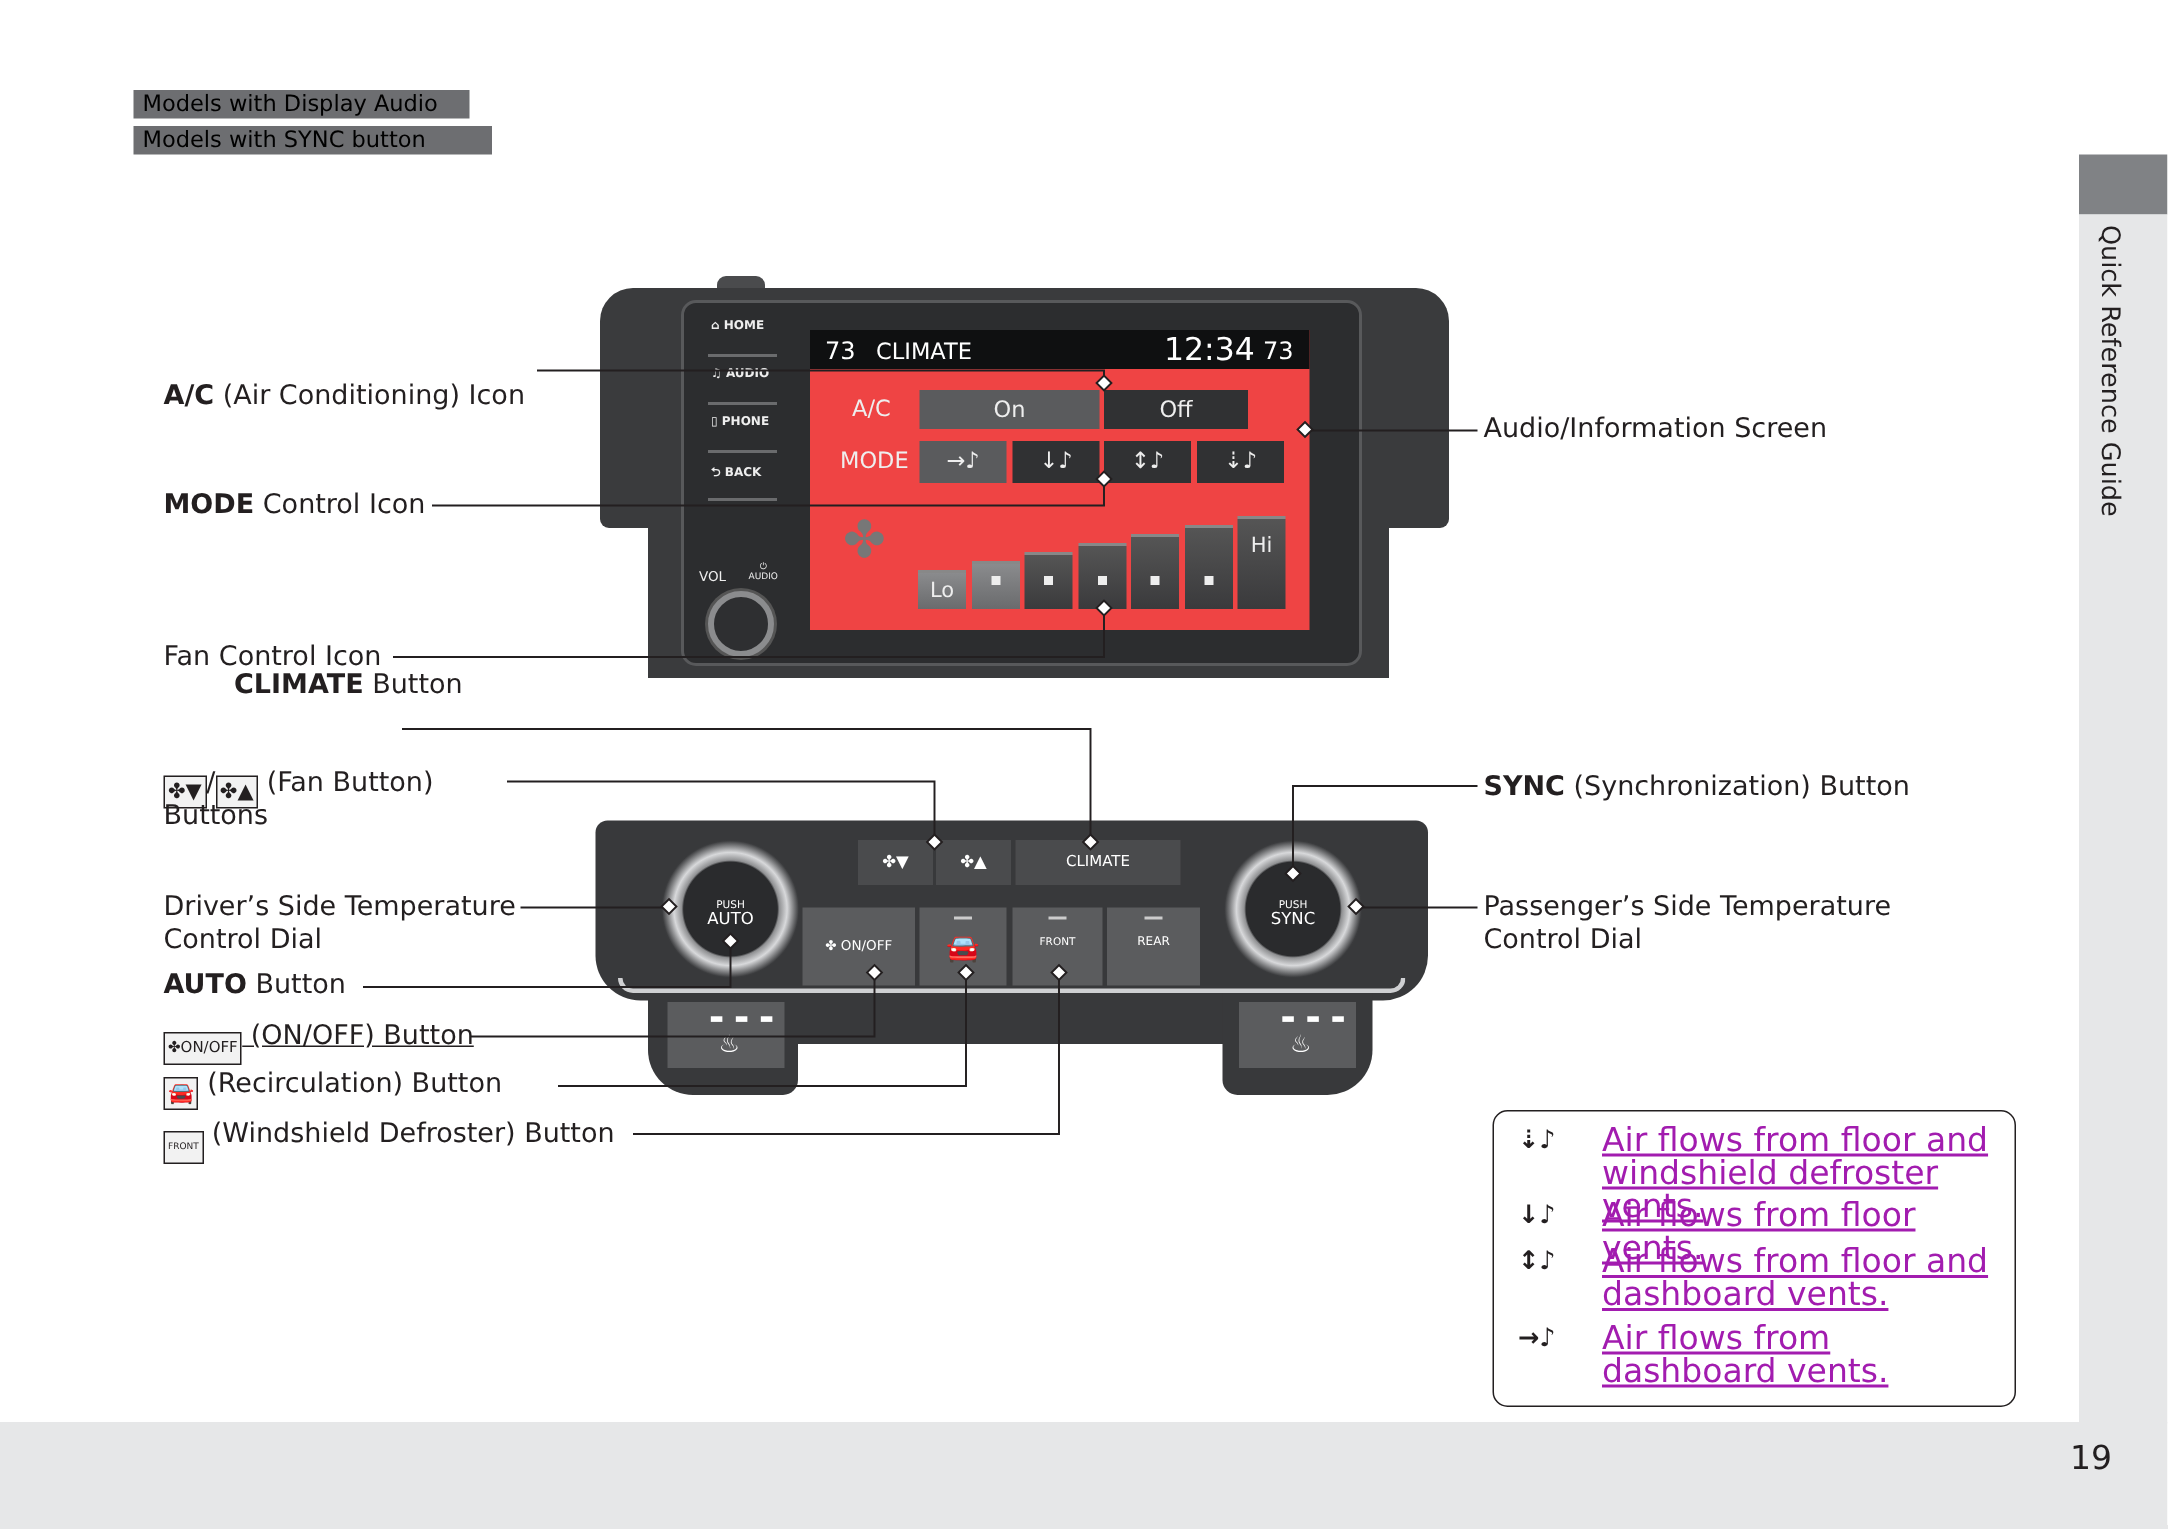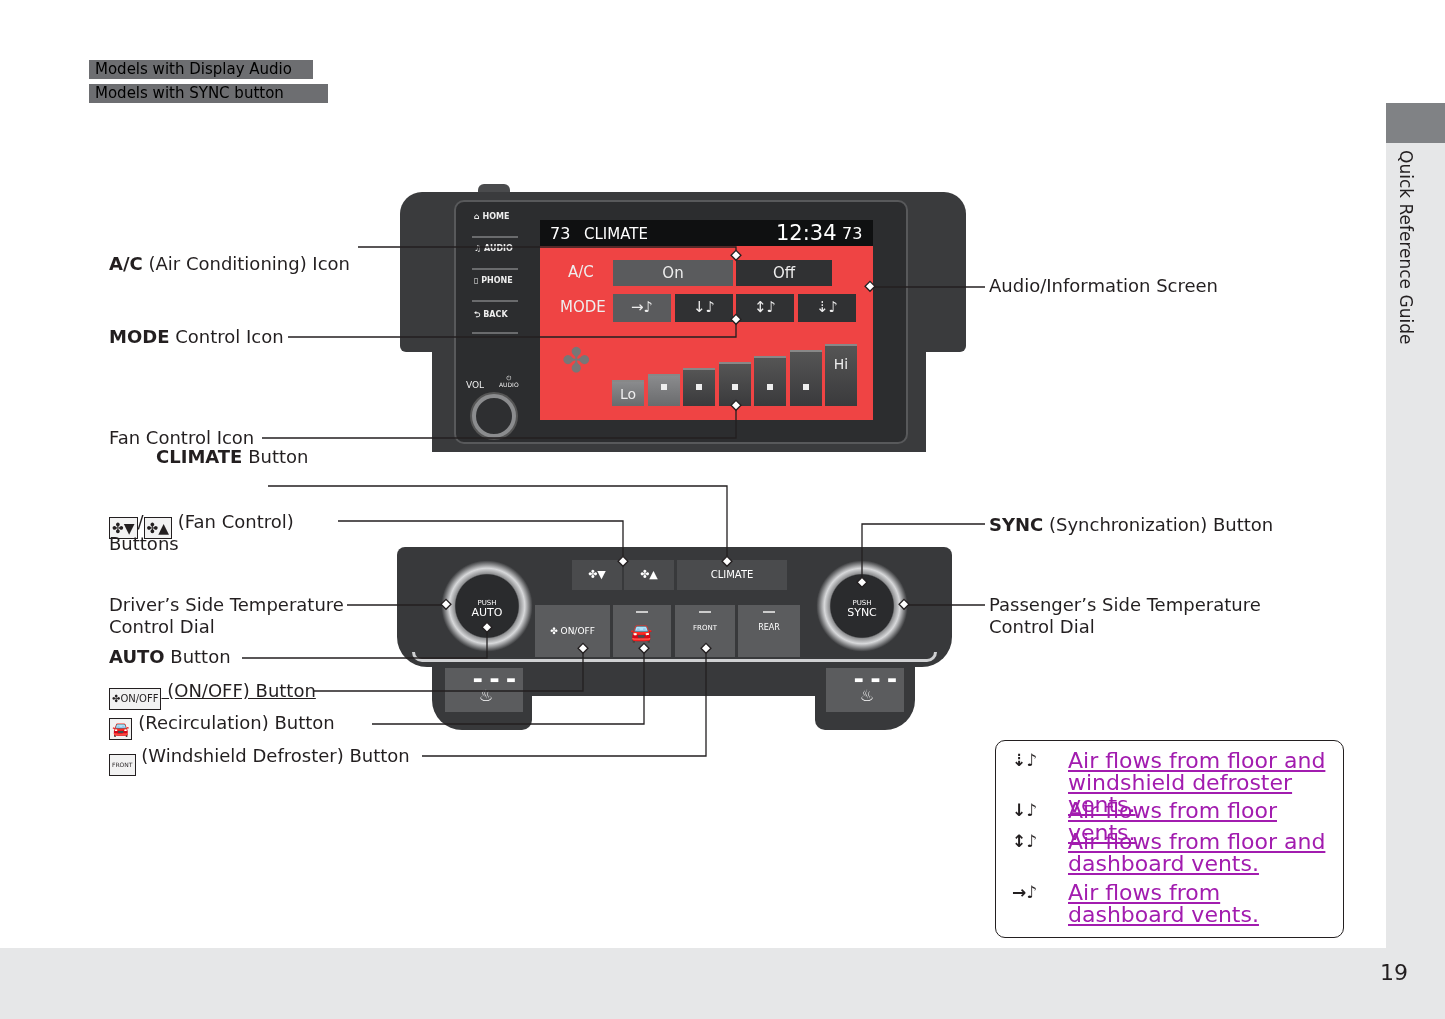--- a/index.html
+++ b/index.html
@@ -211,21 +211,21 @@
     <rect x="640" y="645" width="7" height="7" transform="rotate(45 644 649)"></rect>
     <rect x="702" y="645" width="7" height="7" transform="rotate(45 706 649)"></rect>
   </g>
 </svg>
 
 <div class="lbl" style="left:109px;top:236px;margin-top:17px;"><b>A/C</b><span> (Air Conditioning) Icon</span></div>
 <div class="lbl" style="left:109px;top:326px;"><b>MODE</b><span> Control Icon</span></div>
 <div class="lbl" style="left:109px;top:427px;text-align:right;">Fan Control Icon</div>
 <div class="lbl" style="left:989px;top:275px;">Audio/Information Screen</div>
 <div class="lbl" style="left:109px;top:446px;margin-left:47px;"><b>CLIMATE</b><span> Button</span></div>
-<div class="lbl" style="left:109px;top:511px;"><span class="glyph-box">✤▼</span>/<span class="glyph-box">✤▲</span><span> (Fan Control)</span></div>
+<div class="lbl" style="left:109px;top:511px;"><span class="glyph-box">✤▼</span>/<span class="glyph-box">✤▲</span><span> (Fan Button)</span></div>
 <div class="lbl" style="left:109px;top:533px;">Buttons</div>
 <div class="lbl" style="left:989px;top:514px;"><b>SYNC</b><span> (Synchronization) Button</span></div>
 <div class="lbl" style="left:109px;top:594px;"><span>Driver’s Side Temperature</span><br><span>Control Dial</span></div>
 <div class="lbl" style="left:989px;top:594px;"><span>Passenger’s Side Temperature</span><br><span>Control Dial</span></div>
 <div class="lbl" style="left:109px;top:646px;"><b>AUTO</b><span> Button</span></div>
 <div class="lbl" style="left:109px;top:680px;text-decoration:underline;"><span class="glyph-box" style="font-size:10px;">✤ON/OFF</span><span> (ON/OFF) Button</span></div>
 <div class="lbl" style="left:109px;top:712px;"><span class="glyph-box">🚘</span><span> (Recirculation) Button</span></div>
 <div class="lbl" style="left:109px;top:745px;"><span class="glyph-box" style="font-size:6px;">FRONT</span><span> (Windshield Defroster) Button</span></div>
 
 <div class="legend-box">

